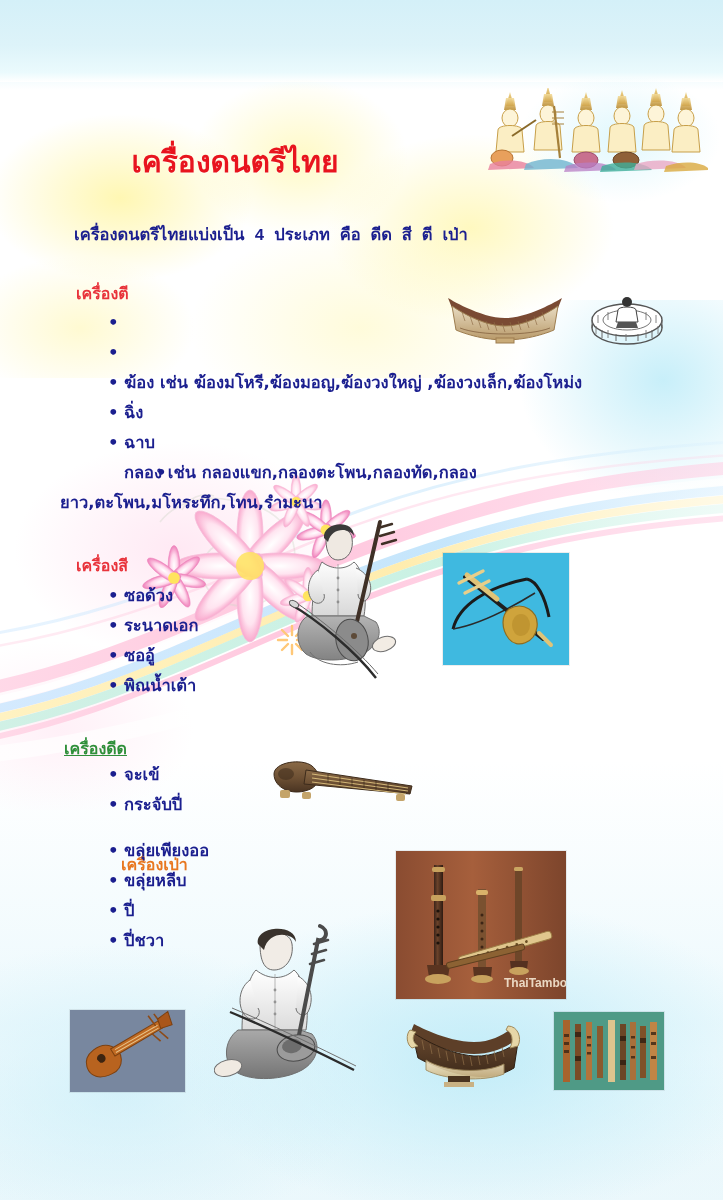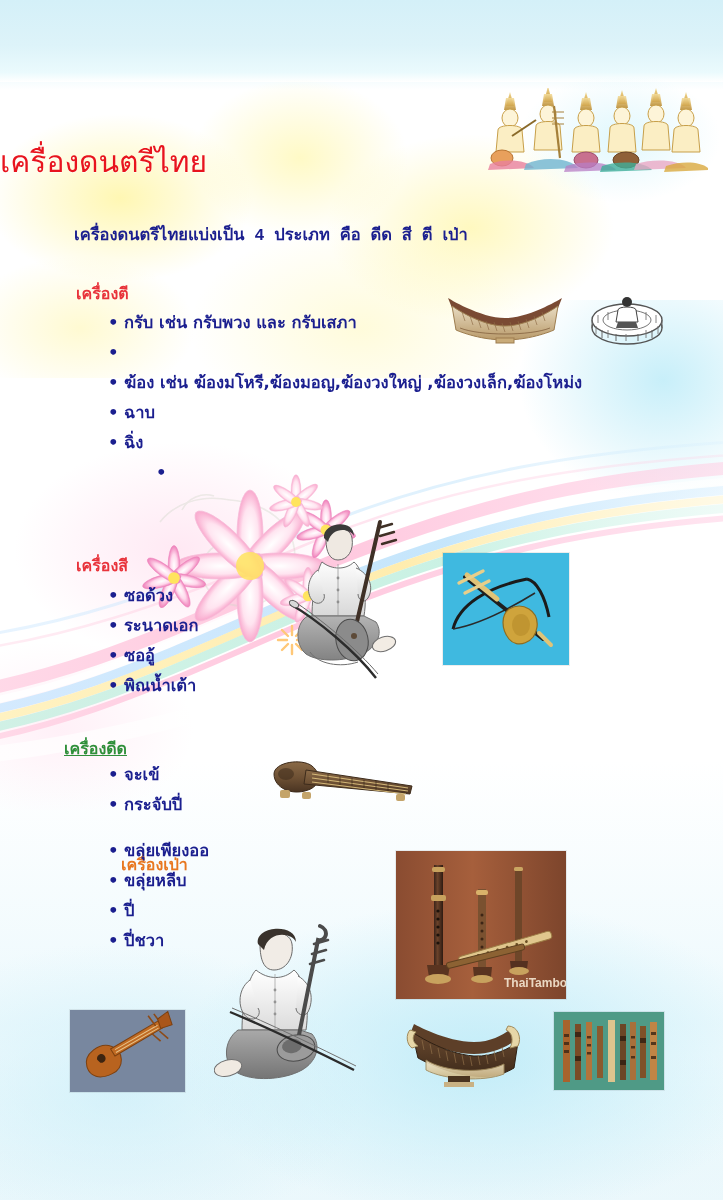--- a/index.html
+++ b/index.html
@@ -46,22 +46,22 @@
       radial-gradient(ellipse 230px 150px at 180px 120px, rgba(255,214,234,.55), rgba(255,255,255,0) 72%),
       radial-gradient(ellipse 180px 120px at 60px 300px, rgba(255,222,238,.45), rgba(255,255,255,0) 74%);
   }
   
   .swoosh{position:absolute;left:-60px;top:430px;width:840px;height:340px;pointer-events:none;}
   .spiral{position:absolute;left:130px;top:470px;width:230px;height:200px;pointer-events:none;opacity:.55;}
   .flowers{position:absolute;left:130px;top:470px;width:260px;height:220px;pointer-events:none;}
   
   .content{position:absolute;left:0;top:0;width:723px;height:1200px;}
   .title{
-    position:absolute;left:0;top:138px;width:470px;text-align:left;
-    font-size:30px;font-weight:normal;color:#e8141e;
+    position:absolute;left:0;top:138px;width:470px;text-align:center;
+    font-size:30px;font-weight:bold;color:#e8141e;
     font-family:"DejaVu Sans","Liberation Sans",sans-serif;
     text-shadow:0 1px 0 rgba(255,255,255,.6);
   }
   .subtitle{
     position:absolute;left:74px;top:221px;
     font-size:16.5px;font-weight:bold;color:#1b1f8f;
     font-family:Liberation Mono, monospace;
   }
   .sec-head{
     position:absolute;font-size:16px;font-weight:bold;
@@ -653,26 +653,26 @@
     </svg>
   </div>
 
   <div class="content">
 
     <div class="title">เครื่องดนตรีไทย</div>
     <div class="subtitle">เครื่องดนตรีไทยแบ่งเป็น 4 ประเภท คือ ดีด สี ตี เป่า</div>
 
     <div class="sec-head" style="left:76px;top:281px;color:#e8333b;">เครื่องตี</div>
     <ul class="bullets" style="left:108px;top:308px;">
-      <li><span class="dot"></span><span>กรับ เช่น กรับพวง และ กรับเสภา</span></li>
+      <li><span class="dot"></span></li>
       <li><span class="dot"></span></li>
       <li><span class="dot"></span><span>ฆ้อง เช่น ฆ้องมโหรี,ฆ้องมอญ,ฆ้องวงใหญ่ ,ฆ้องวงเล็ก,ฆ้องโหม่ง</span></li>
+      <li><span class="dot"></span><span>ฉิ่ง</span></li>
       <li><span class="dot"></span><span>ฉาบ</span></li>
-      <li><span class="dot"></span><span>ฉิ่ง</span></li>
-      <li class="wrap" style="width:612px;margin-left:-48px;text-indent:48px;"><span class="dot"></span></li>
+      <li class="wrap" style="width:612px;margin-left:-48px;text-indent:48px;"><span class="dot"></span><span>กลอง เช่น กลองแขก,กลองตะโพน,กลองทัด,กลองยาว,ตะโพน,มโหระทึก,โทน,รำมะนา</span></li>
     </ul>
 
     <div class="sec-head" style="left:76px;top:553px;color:#e8333b;">เครื่องสี</div>
     <ul class="bullets" style="left:108px;top:581px;">
       <li><span class="dot"></span><span>ซอด้วง</span></li>
       <li><span class="dot"></span><span>ระนาดเอก</span></li>
       <li><span class="dot"></span><span>ซออู้</span></li>
       <li><span class="dot"></span><span>พิณน้ำเต้า</span></li>
     </ul>
 

